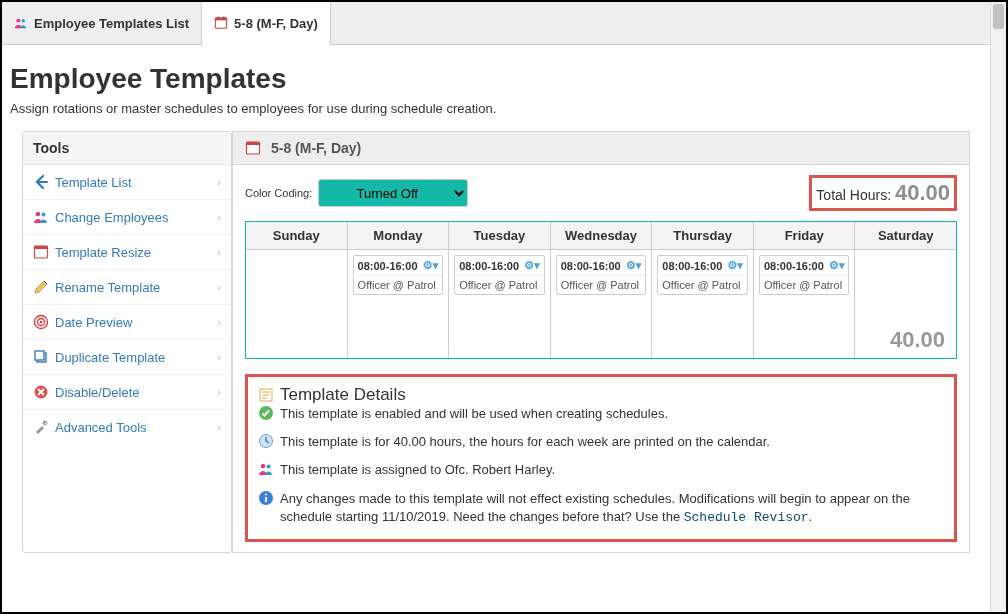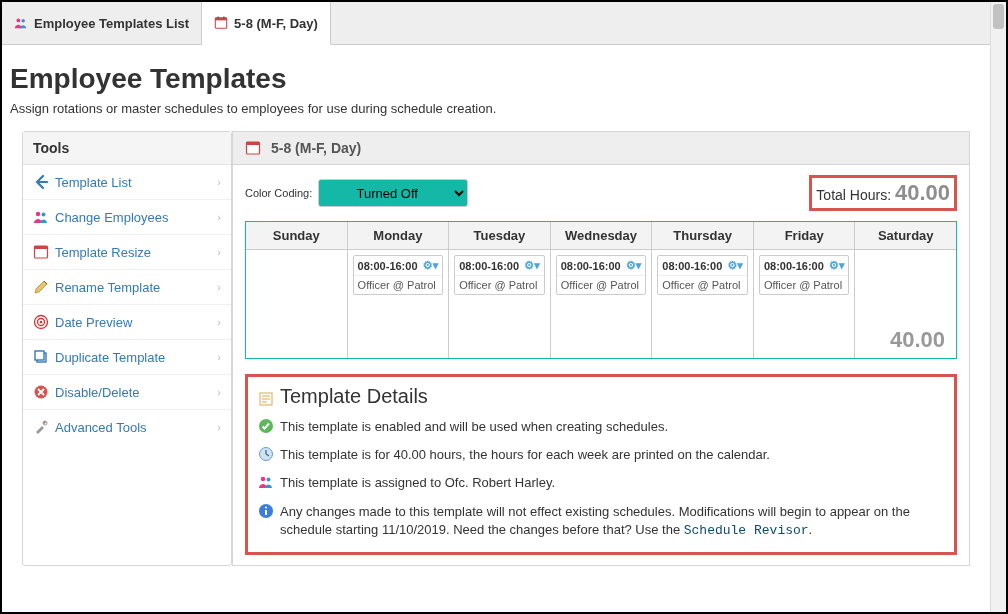--- a/index.html
+++ b/index.html
@@ -47,21 +47,21 @@
 .dayhead { background: #f3f3f3; text-align: center; font-weight: bold; padding: 6px 0; font-size: 13px; border-bottom: 1px solid #ccc; }
 .daycell { min-height: 108px; padding: 5px; display: flex; flex-direction: column; justify-content: flex-start; }
 .shift { border: 1px solid #ccc; border-radius: 2px; font-size: 11px; background: #fff; }
 .shift-time { display: flex; justify-content: space-between; align-items: center; padding: 3px 4px; font-weight: bold; border-bottom: 1px solid #eee; }
 .shift-time .gear { color: #4da3e0; font-size: 11px; }
 .shift-desc { padding: 3px 4px; color: #555; }
 .rowtotal { text-align: right; font-size: 22px; color: #999; padding-right: 6px; margin-top: auto; font-weight: bold; }
 
 
 .tmpl-details { border: 3px solid #d9534f; margin-top: 15px; padding: 8px 10px 12px; }
-.tmpl-details h3 { font-size: 20px; font-weight: normal; color: #333; margin-bottom: 10px; display: flex; align-items: center; gap: 6px; }
+.tmpl-details h3 { font-size: 17px; font-weight: normal; color: #333; margin-bottom: 0; display: flex; align-items: center; gap: 6px; }
 .tmpl-details .line { display: flex; align-items: flex-start; gap: 6px; font-size: 13px; margin-bottom: 10px; line-height: 1.4; color: #333; }
 .tmpl-details .line:last-child { margin-bottom: 0; }
 .tmpl-details .line .ico { width: 16px; height: 16px; flex-shrink: 0; display: inline-flex; align-items: center; justify-content: center; }
 .tmpl-details a { color: #0c4a6e; text-decoration: none; font-family: Liberation Mono, monospace; }
 
 
 .ico svg { width: 100%; height: 100%; }
 </style>
 </head>
 <body>

